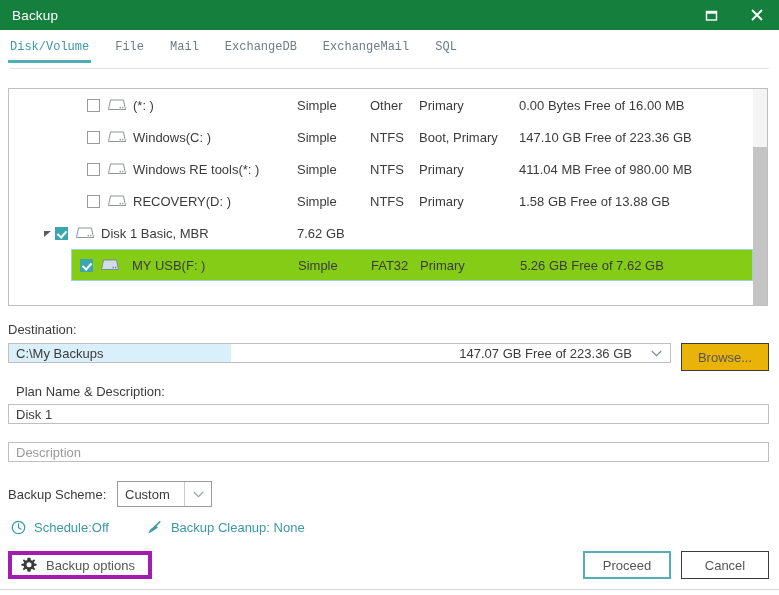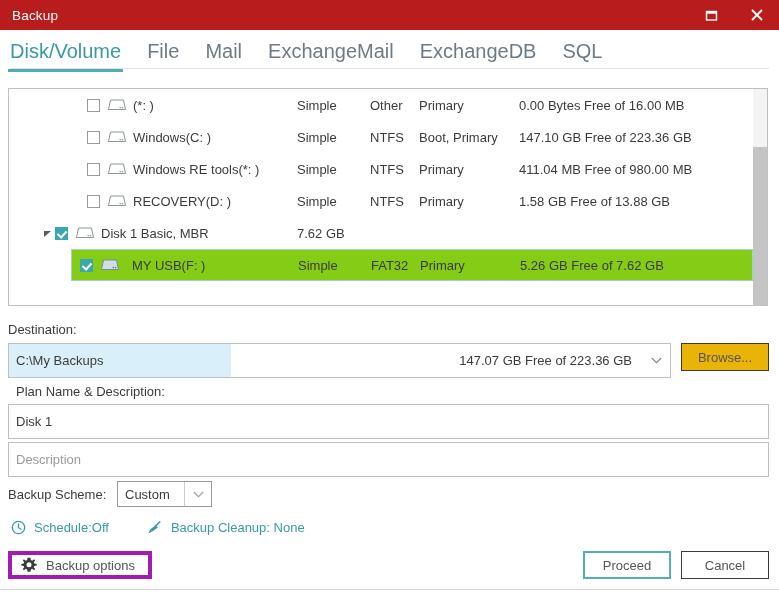--- a/index.html
+++ b/index.html
@@ -13,21 +13,21 @@
     font-family: "Liberation Sans", sans-serif;
     font-size: 13px;
     color: #3b3b3b;
     overflow: hidden;
     position: relative;
   }
 
   
   .titlebar {
     height: 30px;
-    background: #b91c1c;
+    background: #15803d;
     display: flex;
     align-items: center;
     position: relative;
   }
   .titlebar-title {
     color: #ffffff;
     font-size: 13.5px;
     margin-left: 12px;
     letter-spacing: 0.2px;
   }
@@ -52,27 +52,28 @@
   
   .tabbar {
     height: 40px;
     position: relative;
     display: flex;
     align-items: flex-start;
     padding-top: 10px;
     box-sizing: border-box;
   }
   .tab {
-    font-size: 20px;
+    font-size: 12px;
     color: #6e7b86;
     padding: 0 0 9px 0;
     margin-right: 26px;
     cursor: pointer;
     white-space: nowrap;
     position: relative;
+    font-family: Liberation Mono, monospace;
   }
   .tab:first-child { margin-left: 10px; }
   .tab.active {
     color: #3a9aa4;
   }
   .tab.active::after {
     content: "";
     position: absolute;
     left: -2px;
     right: -2px;
@@ -209,21 +210,21 @@
   .label {
     position: absolute;
     font-size: 13px;
     color: #3b3b3b;
   }
   .field {
     position: absolute;
     box-sizing: border-box;
     border: 1px solid #bfbfbf;
     background: #ffffff;
-    height: 35px;
+    height: 20px;
     display: flex;
     align-items: center;
     font-size: 13px;
     color: #3b3b3b;
   }
   .dest-field {
     left: 8px;
     top: 343px;
     width: 663px;
     padding: 0;
@@ -415,22 +416,22 @@
         <path d="M2 2 L12 12 M12 2 L2 12" stroke="#ffffff" stroke-width="1.8" fill="none"></path>
       </svg>
     </div>
   </div>
 </div>
 
 <div class="tabbar">
   <div class="tab active">Disk/Volume</div>
   <div class="tab">File</div>
   <div class="tab">Mail</div>
+  <div class="tab">ExchangeDB</div>
   <div class="tab">ExchangeMail</div>
-  <div class="tab">ExchangeDB</div>
   <div class="tab">SQL</div>
   <div class="tabbar-rule"></div>
 </div>
 
 <div class="listbox">
   <div class="list-inner">
 
     <div class="row indent-vol">
       <div class="chk"></div>
       <span class="diskicon">

